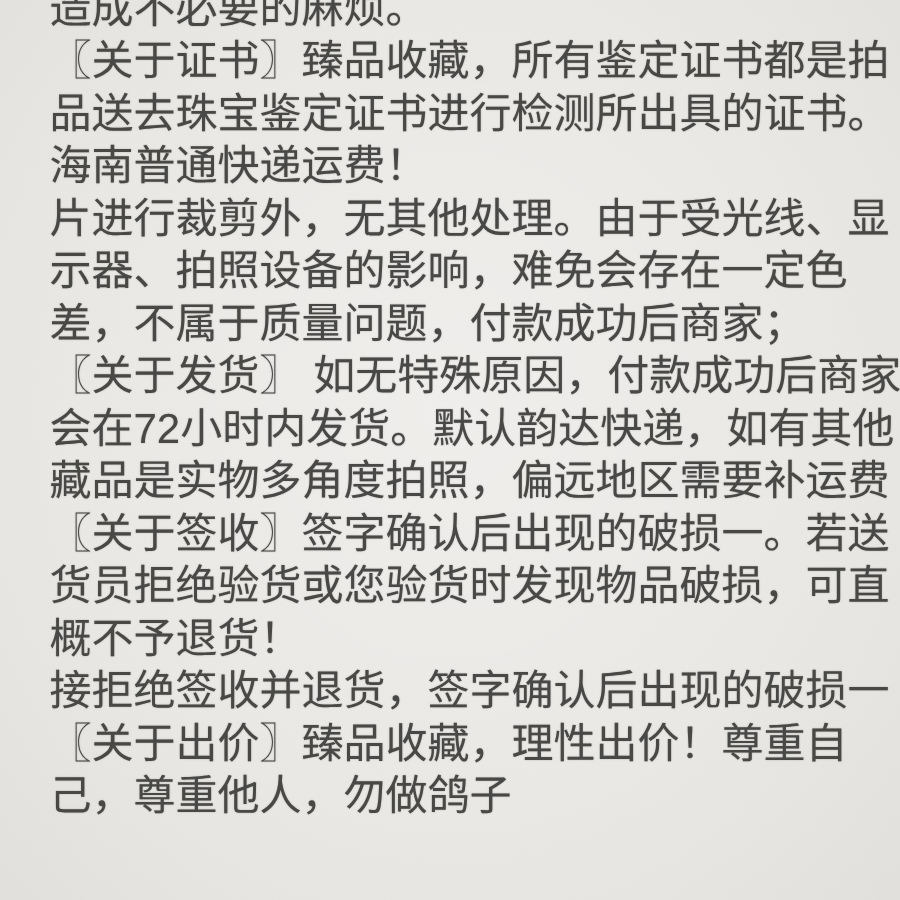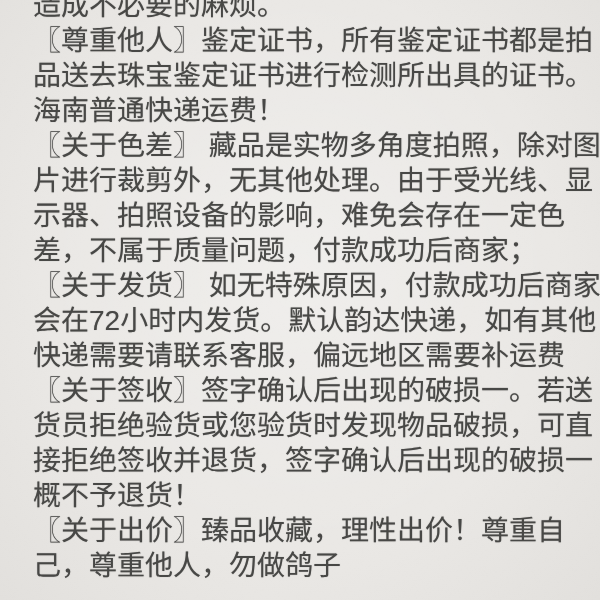--- a/index.html
+++ b/index.html
@@ -58,31 +58,30 @@
   <svg class="texture" xmlns="http://www.w3.org/2000/svg" width="600" height="600">
     <filter id="grain">
       <feTurbulence type="fractalNoise" baseFrequency="0.9" numOctaves="2" stitchTiles="stitch" result="n"></feTurbulence>
       <feColorMatrix in="n" type="matrix" values="0 0 0 0 0.93  0 0 0 0 0.925  0 0 0 0 0.915  0 0 0 0.06 0"></feColorMatrix>
     </filter>
     <rect width="600" height="600" filter="url(#grain)"></rect>
   </svg>
 
   <div class="text-block">
     <div class="line">造成不必要的麻烦。</div>
-    <div class="line">〖尊重他人〗鉴定证书，所有鉴定证书都是拍</div>
+    <div class="line">〖关于证书〗臻品收藏，所有鉴定证书都是拍</div>
     <div class="line">品送去珠宝鉴定证书进行检测所出具的证书。</div>
     <div class="line">海南普通快递运费！</div>
-    <div class="line">〖关于色差〗 藏品是实物多角度拍照，除对图</div>
     <div class="line">片进行裁剪外，无其他处理。由于受光线、显</div>
     <div class="line">示器、拍照设备的影响，难免会存在一定色</div>
     <div class="line">差，不属于质量问题，付款成功后商家；</div>
     <div class="line">〖关于发货〗 如无特殊原因，付款成功后商家</div>
     <div class="line">会在72小时内发货。默认韵达快递，如有其他</div>
-    <div class="line">快递需要请联系客服，偏远地区需要补运费</div>
+    <div class="line">藏品是实物多角度拍照，偏远地区需要补运费</div>
     <div class="line">〖关于签收〗签字确认后出现的破损一。若送</div>
     <div class="line">货员拒绝验货或您验货时发现物品破损，可直</div>
+    <div class="line">概不予退货！</div>
     <div class="line">接拒绝签收并退货，签字确认后出现的破损一</div>
-    <div class="line">概不予退货！</div>
     <div class="line">〖关于出价〗臻品收藏，理性出价！尊重自</div>
     <div class="line">己，尊重他人，勿做鸽子</div>
   </div>
 
 </div>
 
 </body></html>

